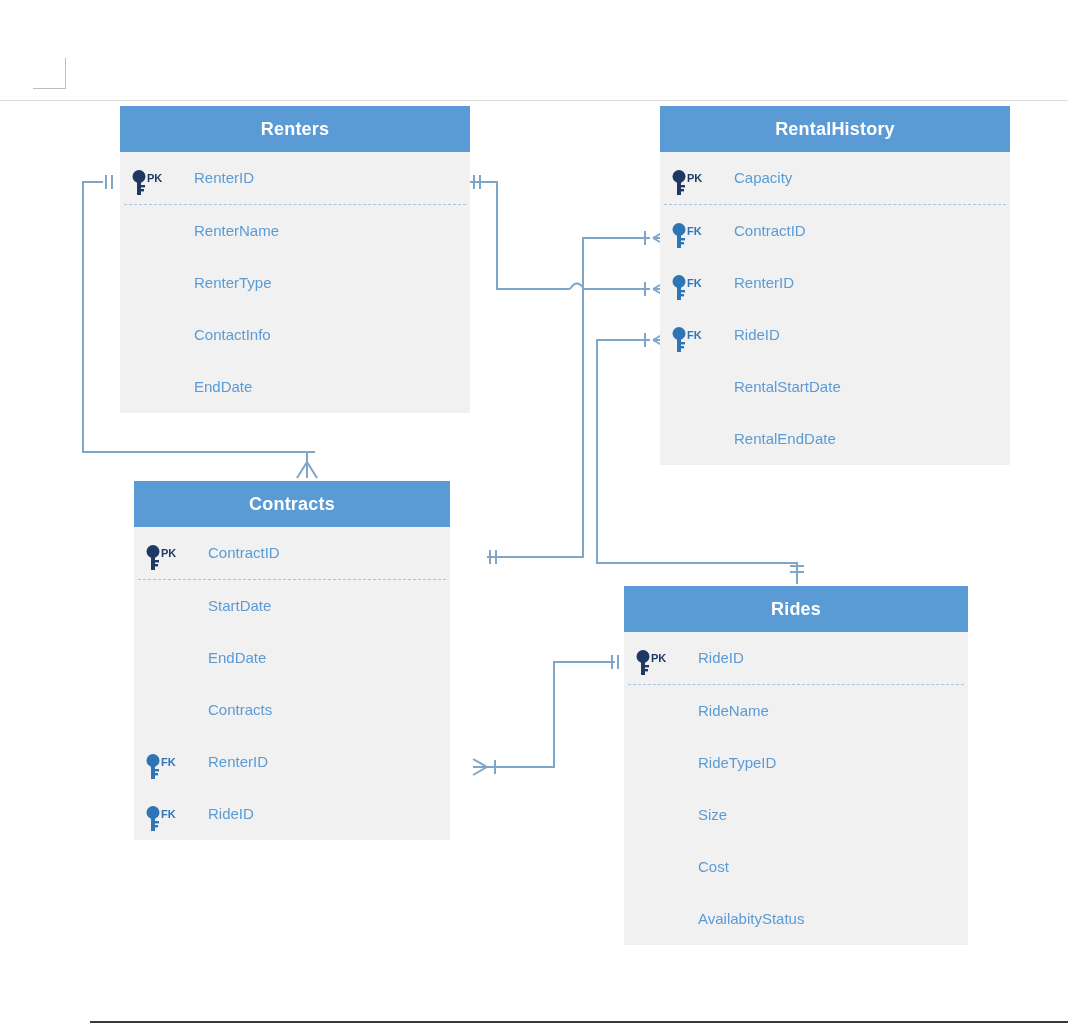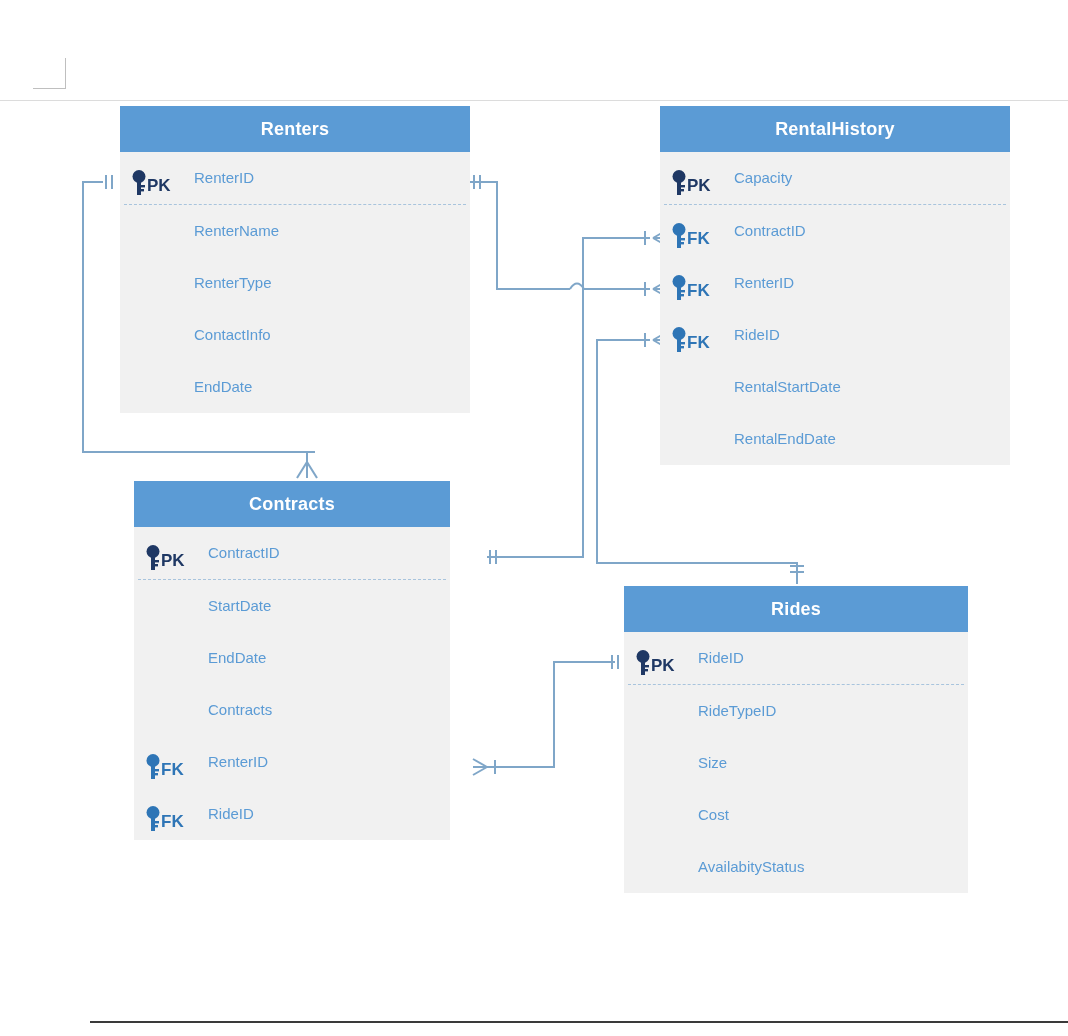--- a/index.html
+++ b/index.html
@@ -82,23 +82,23 @@
     position: absolute;
     left: 10px; top: 0;
     width: 54px; height: 52px;
   }
   .key-icon {
     position: absolute;
     left: 2px; top: 13px;
   }
   .keytag {
     position: absolute;
-    left: 17px; top: 8px;
+    left: 17px; top: 0;
     height: 52px; line-height: 52px;
-    font-size: 17px;
+    font-size: 11px;
     font-weight: bold;
     color: #2E5E8E;
   }
   .keytag.pk { color: #1F3864; }
   .keytag.fk { color: #2E75B6; }
   .fname {
     position: absolute;
     left: 74px; top: 0;
     height: 52px; line-height: 52px;
   }
@@ -375,20 +375,23 @@
                 <rect x="9" y="15" width="4" height="2.4" fill="#1F3864"></rect>
                 <rect x="9" y="19" width="3" height="2.4" fill="#1F3864"></rect>
               </svg>
           </span>
           <span class="keytag pk">PK</span>
         </span>
         <span class="fname">RideID</span>
       </div>
       <div class="field-sep"></div>
       <div class="field">
+        <span class="fname">RideName</span>
+      </div>
+      <div class="field">
         <span class="fname">RideTypeID</span>
       </div>
       <div class="field">
         <span class="fname">Size</span>
       </div>
       <div class="field">
         <span class="fname">Cost</span>
       </div>
       <div class="field">
         <span class="fname">AvailabityStatus</span>

